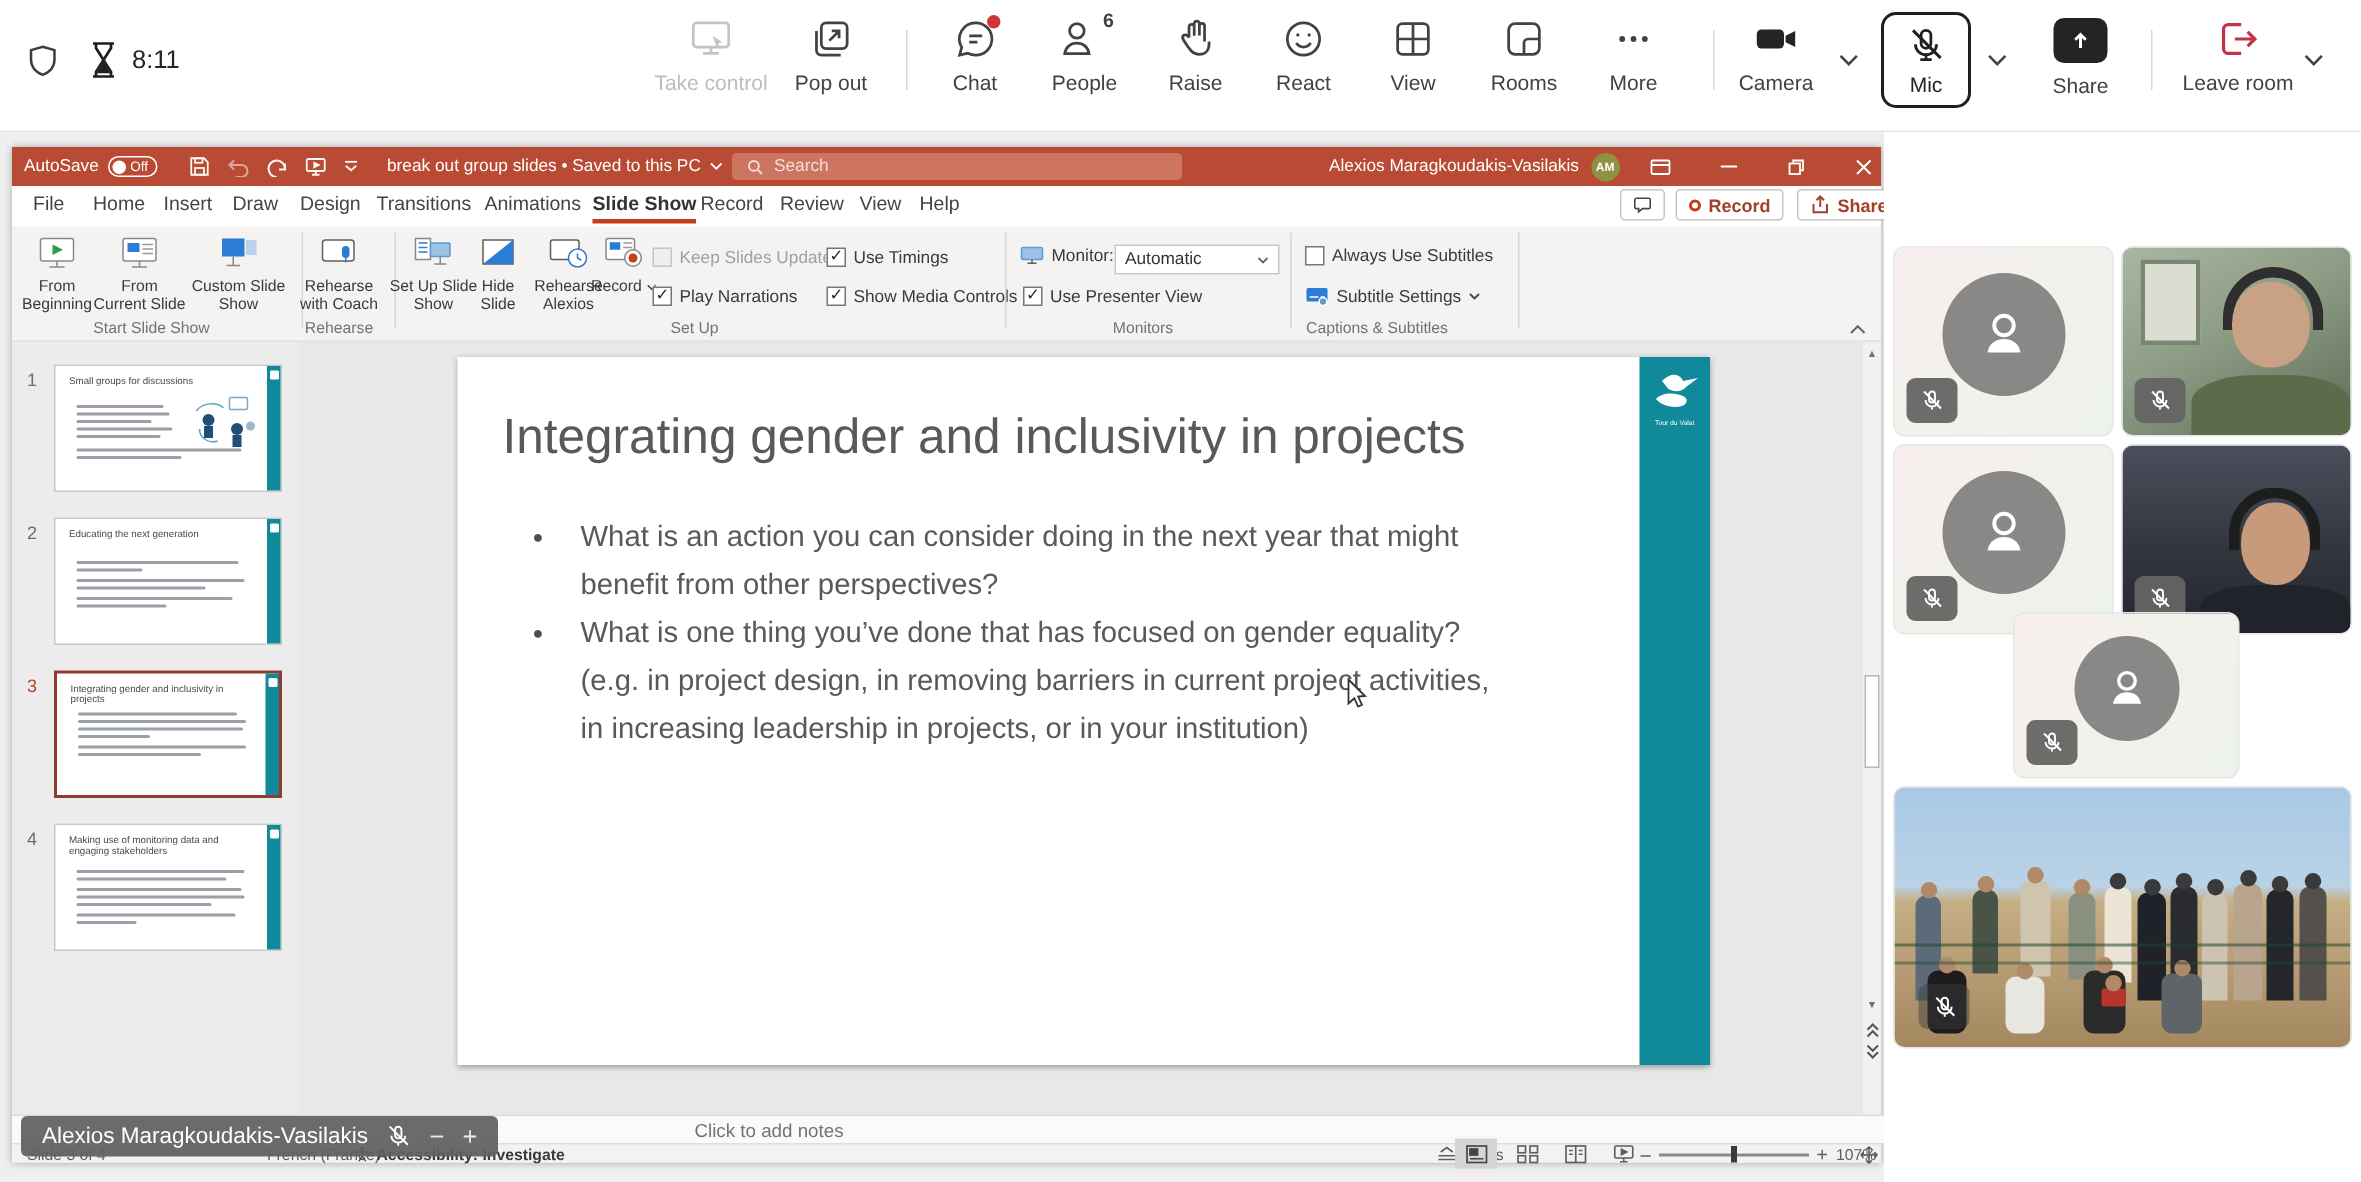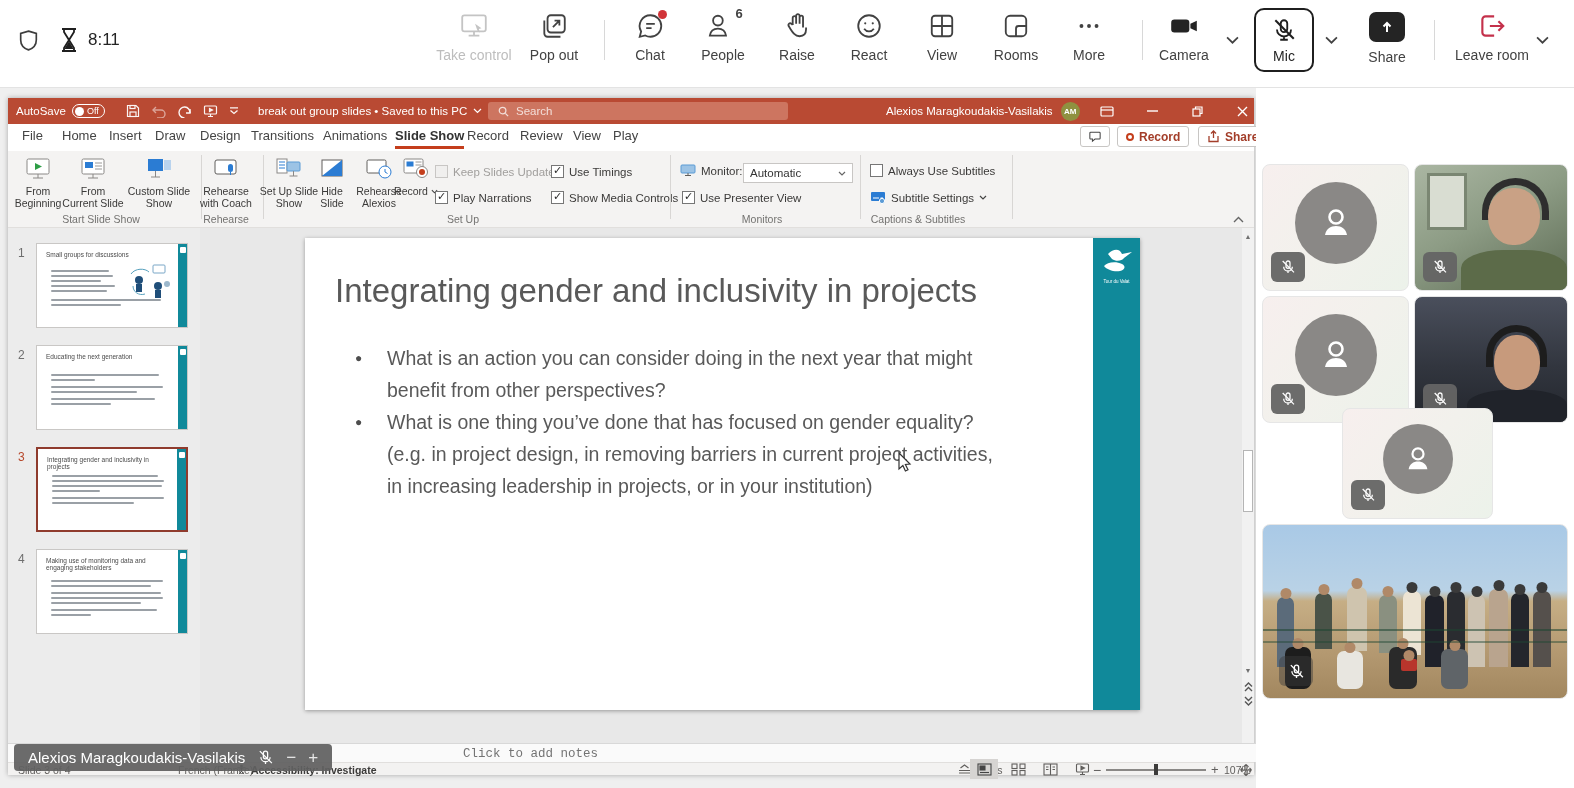--- a/index.html
+++ b/index.html
@@ -87,21 +87,21 @@
   .slide-band { position:absolute; right:0; top:0; width:47px; height:100%; background:#10899a; }
   .band-logo { position:absolute; top:10px; left:0; width:100%; display:flex; flex-direction:column; align-items:center; gap:1px; }
   .band-logo .logo-txt { font-size:4.5px; color:#fff; text-align:center; line-height:1.3; }
 
   
   .vscroll { position:absolute; left:1234px; top:130px; width:12px; height:515px; background:#f1f1f1; }
   .vs-btn { position:absolute; left:0; width:12px; height:13px; display:grid; place-items:center; color:#707070; font-size:7px; cursor:pointer; }
   .vs-thumb { position:absolute; left:1px; width:10px; height:62px; background:#fff; border:1px solid #b5b5b5; cursor:grab; }
 
   
-  .notesbar { position:absolute; left:0; top:645px; width:1289px; height:19px; background:#fafafa; border-top:1px solid #d8d8d8;font-family:Liberation Mono, monospace; }
+  .notesbar { position:absolute; left:0; top:645px; width:1289px; height:19px; background:#fafafa; border-top:1px solid #d8d8d8; }
   .notes-ph { position:absolute; left:455px; top:3px; font-size:12.5px; color:#737373; }
   .statusbar { position:absolute; left:0; top:664px; width:1246px; height:13px; background:#f3f2f1; border-top:1px solid #e1dfdd;
                font-size:10.5px; color:#605e5c; }
   .sb { position:absolute; top:0px; display:flex; align-items:center; gap:4px; height:13px; }
   .viewbtn { position:absolute; top:-4px; width:28px; height:20px; display:grid; place-items:center; color:#605e5c; cursor:pointer; }
   .viewbtn.on { background:#d6d4d2; }
   .zoom-track { position:absolute; left:1098px; top:6px; width:100px; height:1.5px; background:#8a8886; }
   .zoom-thumb { position:absolute; left:1146px; top:1px; width:4px; height:11px; background:#3b3a39; cursor:grab; }
 
   
@@ -378,21 +378,21 @@
       <span class="rtab" style="left:54px;">Home</span>
       <span class="rtab" style="left:101px;">Insert</span>
       <span class="rtab" style="left:147px;">Draw</span>
       <span class="rtab" style="left:192px;">Design</span>
       <span class="rtab" style="left:243px;">Transitions</span>
       <span class="rtab" style="left:315px;">Animations</span>
       <span class="rtab active" style="left:387px;">Slide Show</span>
       <span class="rtab" style="left:459px;">Record</span>
       <span class="rtab" style="left:512px;">Review</span>
       <span class="rtab" style="left:565px;">View</span>
-      <span class="rtab" style="left:605px;">Play</span>
+      <span class="rtab" style="left:605px;">Help</span>
 
       <div class="qbtn" style="left:1072px;width:30px;justify-content:center;">
         <svg width="14" height="13" viewBox="0 0 14 13" fill="none" stroke="#444" stroke-width="1.2">
             <path d="M2 1.5h10a1 1 0 0 1 1 1v6a1 1 0 0 1-1 1H7l-3 2.5V9.5H2a1 1 0 0 1-1-1v-6a1 1 0 0 1 1-1z"></path>
           </svg>
       </div>
       <div class="qbtn" style="left:1109px;">
         <span class="rec-dot"></span>
         <span style="font-weight:600;">Record</span>
       </div>

